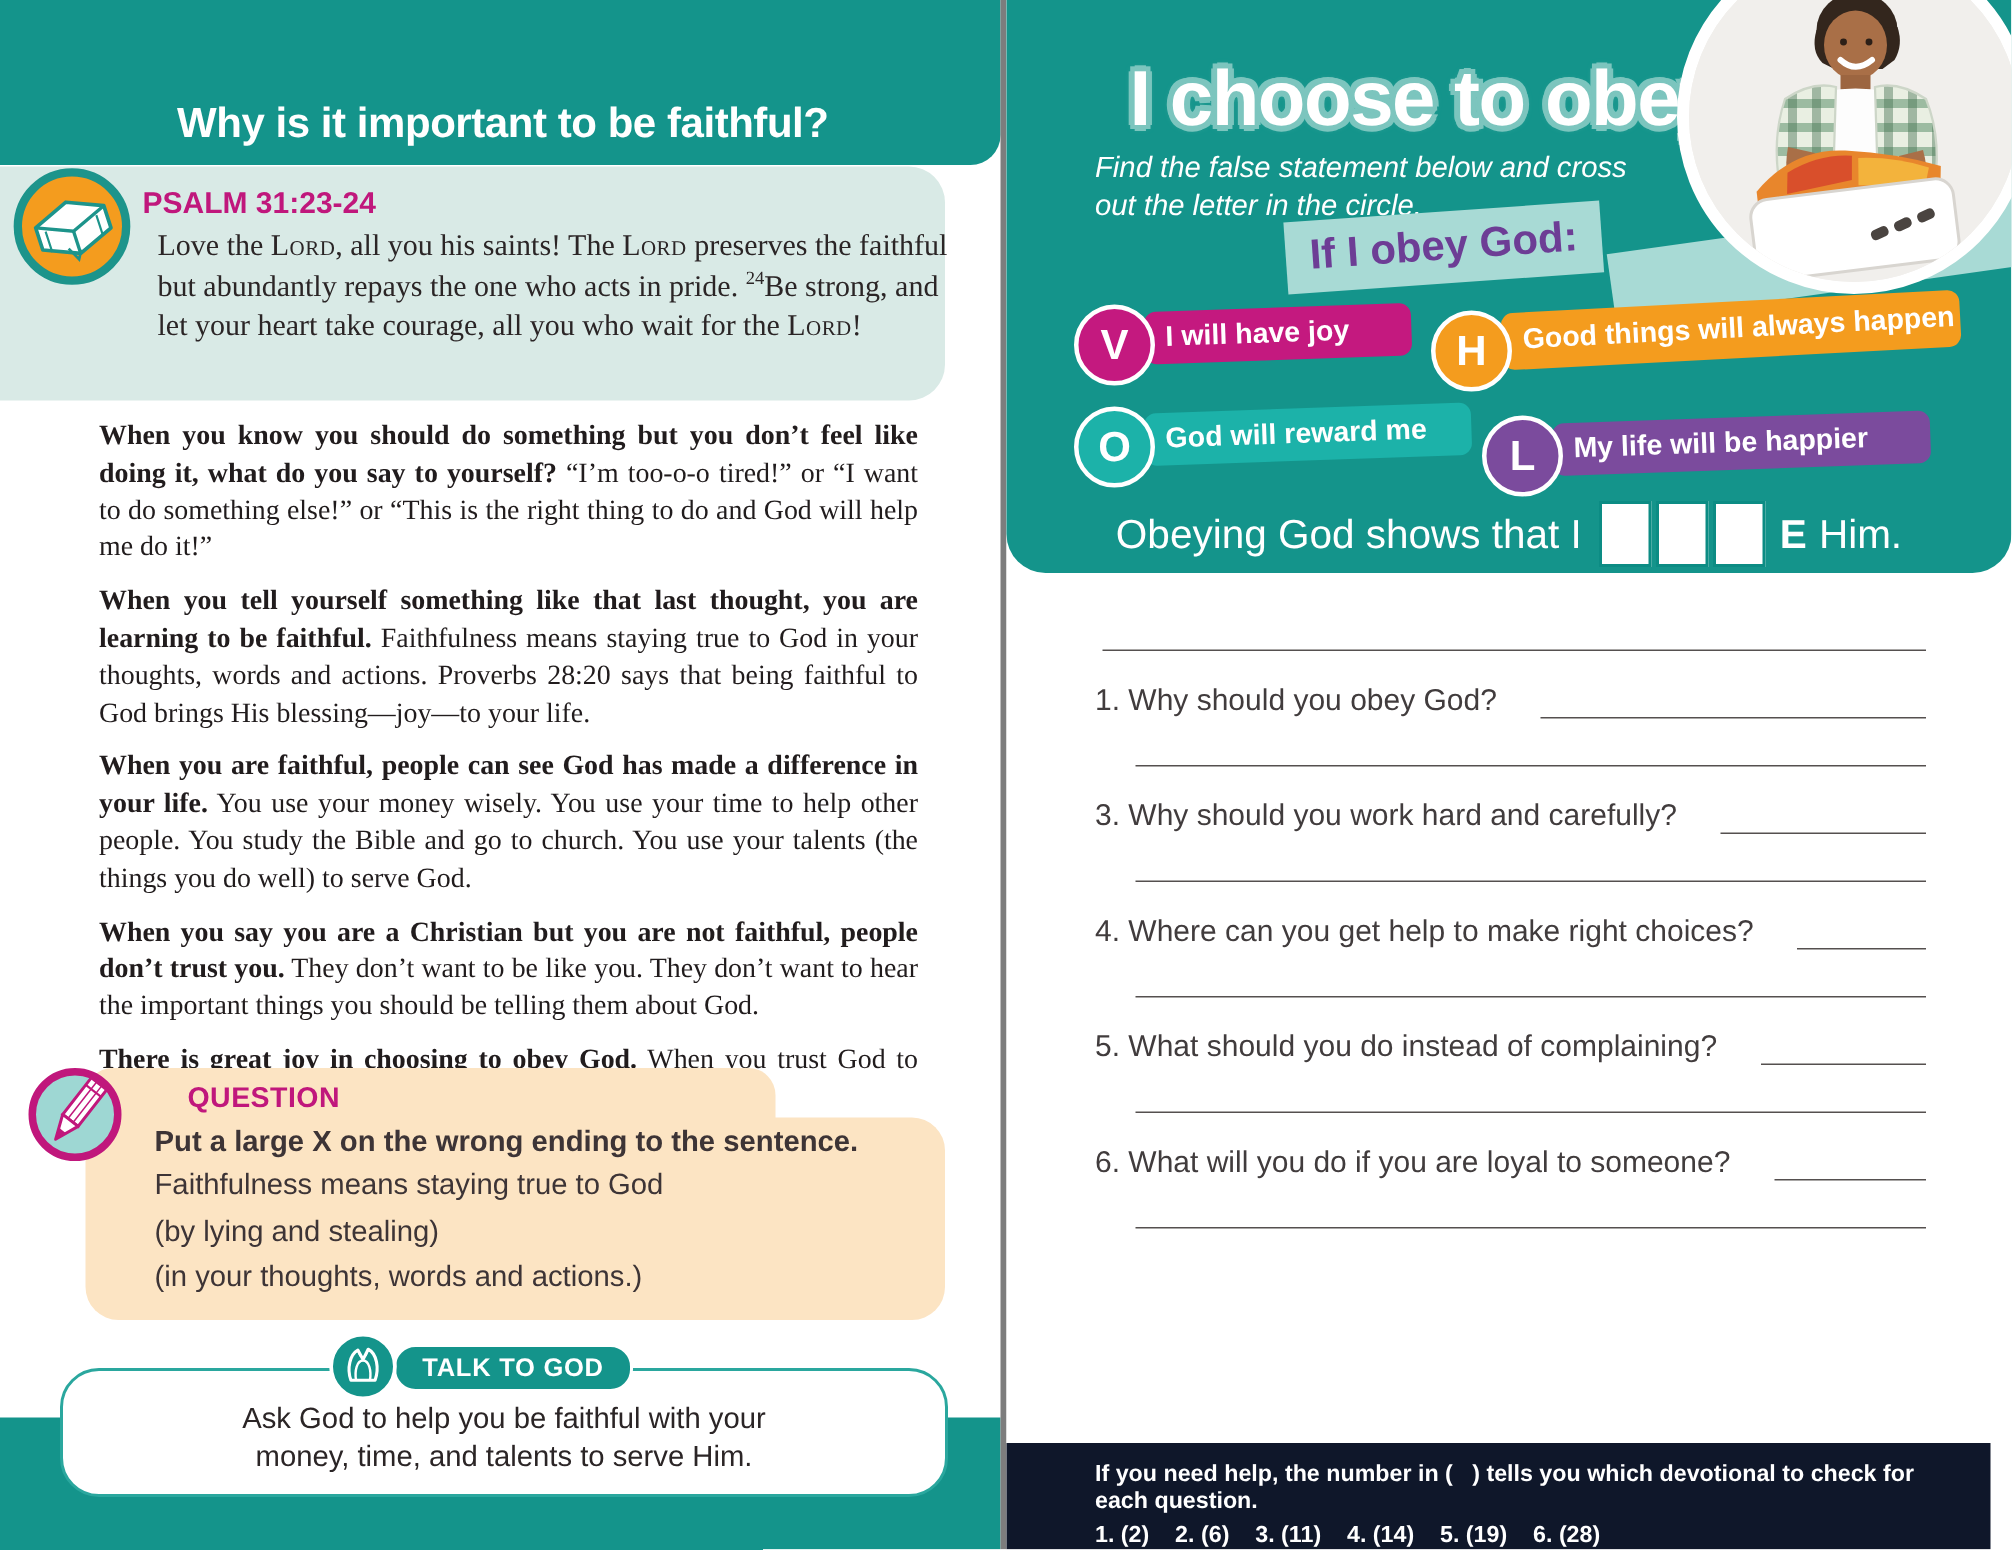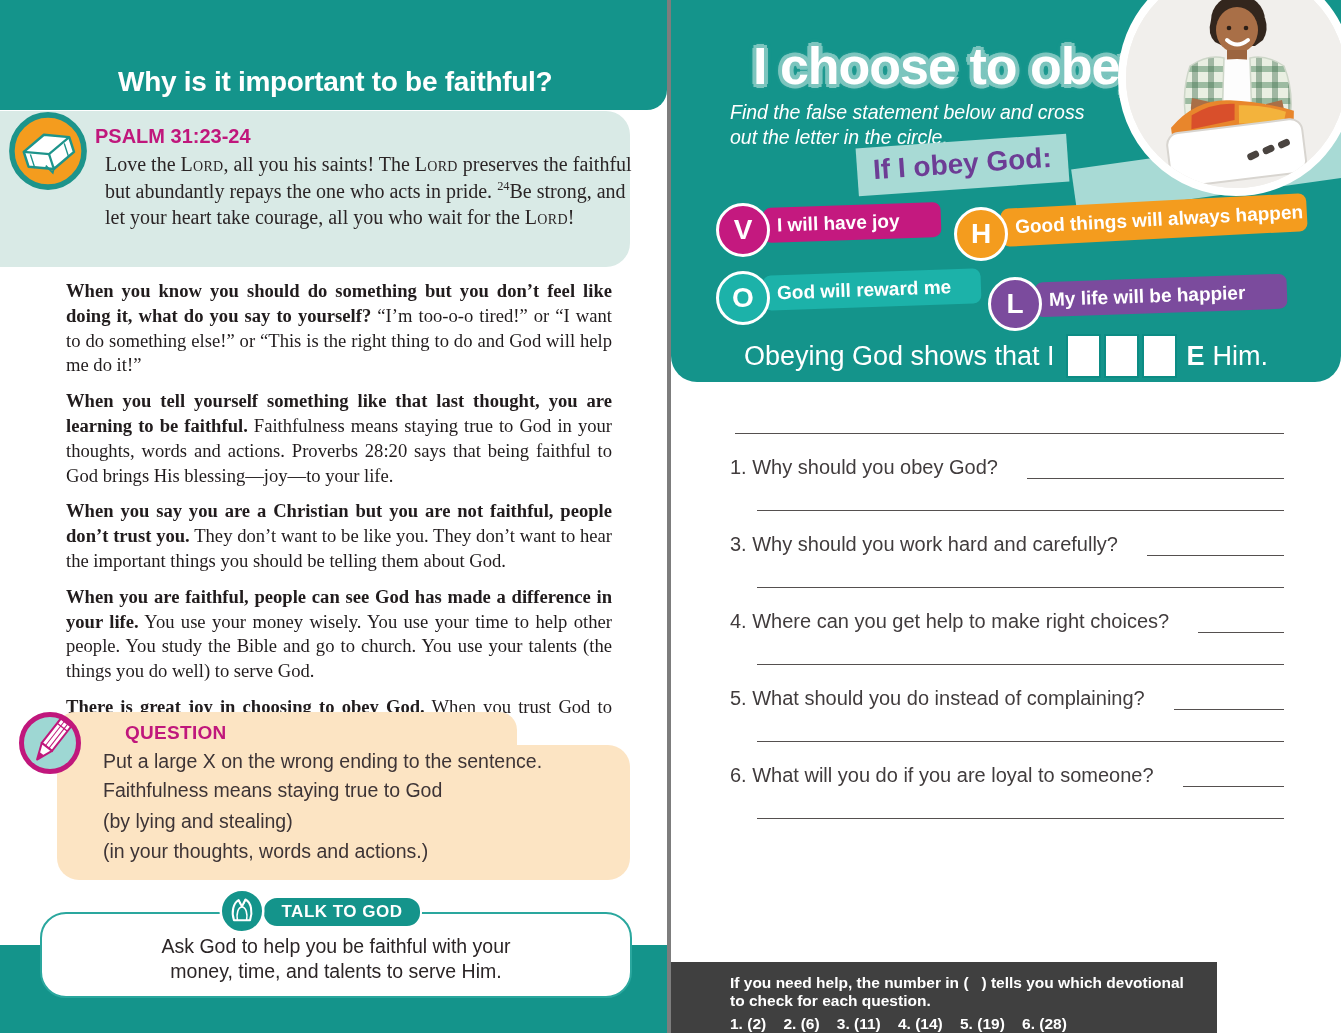--- a/index.html
+++ b/index.html
@@ -18,21 +18,21 @@
   .psalm-text .sup{font-size:0.62em;vertical-align:super;line-height:0;}
   .lp-body{position:absolute;left:66px;top:279px;width:546px;font-family:"Liberation Serif",serif;
            font-size:18.6px;line-height:24.8px;text-align:justify;color:#211c1d;}
   .lp-body p{margin:0 0 11px 0;}
   .lp-body b{font-weight:700;}
   
   .q-tab{position:absolute;left:57px;top:712px;width:460px;height:34px;background:#fce4c3;border-radius:18px 18px 0 0;}
   .q-body{position:absolute;left:57px;top:745px;width:573px;height:135px;background:#fce4c3;border-radius:0 22px 22px 22px;}
   .pencil-icon{position:absolute;left:18px;top:711px;width:64px;height:64px;}
   .q-label{position:absolute;left:125px;top:722px;font-size:19px;font-weight:700;color:#c0177c;letter-spacing:0.3px;}
-  .q-instruction{position:absolute;left:103px;top:750px;font-size:19.5px;font-weight:400;color:#3d3436;}
+  .q-instruction{position:absolute;left:103px;top:750px;font-size:19.5px;font-weight:700;color:#3d3436;}
   .q-stem{position:absolute;left:103px;top:779px;font-size:19.5px;color:#3d3436;}
   .q-opt1{position:absolute;left:103px;top:810px;font-size:19.5px;color:#3d3436;}
   .q-opt2{position:absolute;left:103px;top:840px;font-size:19.5px;color:#3d3436;}
   
   .lp-bottom-band{position:absolute;left:0;top:945px;width:667px;height:88px;background:#14948b;}
   .talk-box{position:absolute;left:40px;top:912px;width:588px;height:82px;background:#fff;border:2.5px solid #2aa79e;border-radius:26px;}
   .talk-text{position:absolute;left:0;top:20px;width:100%;text-align:center;font-size:19.5px;line-height:25px;color:#2b2526;}
   .talk-pill{position:absolute;left:262px;top:896px;width:156px;height:28px;background:#14948b;border:2px solid #fff;border-radius:15px;
              display:flex;align-items:center;justify-content:center;color:#fff;font-weight:700;font-size:17px;letter-spacing:0.5px;}
   .hands-icon{position:absolute;left:219px;top:888px;width:46px;height:46px;}
@@ -63,21 +63,21 @@
   .obey-sentence .boxes{display:flex;margin:0 8px 0 10px;}
   .letter-box{width:31px;height:40px;background:#fff;border:2.5px solid #0c8c84;margin:0 1.5px;display:inline-block;}
   .obey-sentence b{font-weight:700;margin-right:8px;}
   .rp-white{position:absolute;left:0;top:382px;width:670px;bottom:71px;padding:0 57px 0 59px;box-sizing:border-box;}
   .fillin-row{display:flex;align-items:flex-end;margin-top:27px;font-size:20px;color:#413c3d;height:25px;}
   .fill-line{flex:1;border-bottom:1.6px solid #55504f;margin-left:5px;height:22px;}
   .thinking-heading{margin-top:24px;font-size:36px;font-weight:800;color:#00b0a7;letter-spacing:-0.5px;height:42px;}
   .q-block{margin-top:20px;}
   .q-row{display:flex;align-items:flex-end;font-size:20px;color:#413c3d;height:25px;gap:24px;}
   .q-line2{margin-left:27px;margin-top:11px;height:20px;border-bottom:1.6px solid #55504f;}
-  .rp-footer{position:absolute;left:0;bottom:0;width:546px;height:71px;background:#404040;color:#fff;
+  .rp-footer{position:absolute;left:0;bottom:0;width:656px;height:71px;background:#0f172a;color:#fff;
              box-sizing:border-box;padding:12px 20px 0 59px;}
   .rp-footer .l1{font-size:15.5px;font-weight:700;}
   .rp-footer .l2{font-size:15.5px;font-weight:700;margin-top:5px;}
   .pre{white-space:pre-wrap;}
 </style>
 </head>
 <body>
 
 <div class="spread">
 
@@ -100,22 +100,22 @@
           </g>
         </svg>
       </div>
       <div class="psalm-ref">PSALM 31:23-24</div>
       <div class="psalm-text"><span>Love the </span><span class="smallcaps">Lord</span><span>, all you his saints! The </span><span class="smallcaps">Lord</span><span> preserves the faithful but abundantly repays the one who acts in pride. </span><span class="sup">24</span><span>Be strong, and let your heart take courage, all you who wait for the </span><span class="smallcaps">Lord</span><span>!</span></div>
     </div>
 
     <div class="lp-body">
       <p><b>When you know you should do something but you don’t feel like doing it, what do you say to yourself?</b> <span>“I’m too-o-o tired!” or “I want to do something else!” or “This is the right thing to do and God will help me do it!”</span></p>
       <p><b>When you tell yourself something like that last thought, you are learning to be faithful.</b> <span>Faithfulness means staying true to God in your thoughts, words and actions. Proverbs 28:20 says that being faithful to God brings His blessing—joy—to your life.</span></p>
+      <p><b>When you are faithful, people can see God has made a difference in your life.</b> <span>You use your money wisely. You use your time to help other people. You study the Bible and go to church. You use your talents (the things you do well) to serve God.</span></p>
       <p><b>When you say you are a Christian but you are not faithful, people don’t trust you.</b> <span>They don’t want to be like you. They don’t want to hear the important things you should be telling them about God.</span></p>
-      <p><b>When you are faithful, people can see God has made a difference in your life.</b> <span>You use your money wisely. You use your time to help other people. You study the Bible and go to church. You use your talents (the things you do well) to serve God.</span></p>
       <p><b>There is great joy in choosing to obey God.</b> <span>When you trust God to help you be faithful, you will be blessed richly. God says so!</span></p>
     </div>
 
     <div class="q-tab"></div>
     <div class="q-body"></div>
     <div class="pencil-icon">
       <svg width="64" height="64" viewBox="0 0 64 64">
         <circle cx="32" cy="32" r="28.5" fill="#9ed7d3" stroke="#c0177c" stroke-width="5"></circle>
         <g transform="rotate(38 32 32)">
           <rect x="25.5" y="6" width="13" height="31" fill="#fff" stroke="#c0177c" stroke-width="2"></rect>

